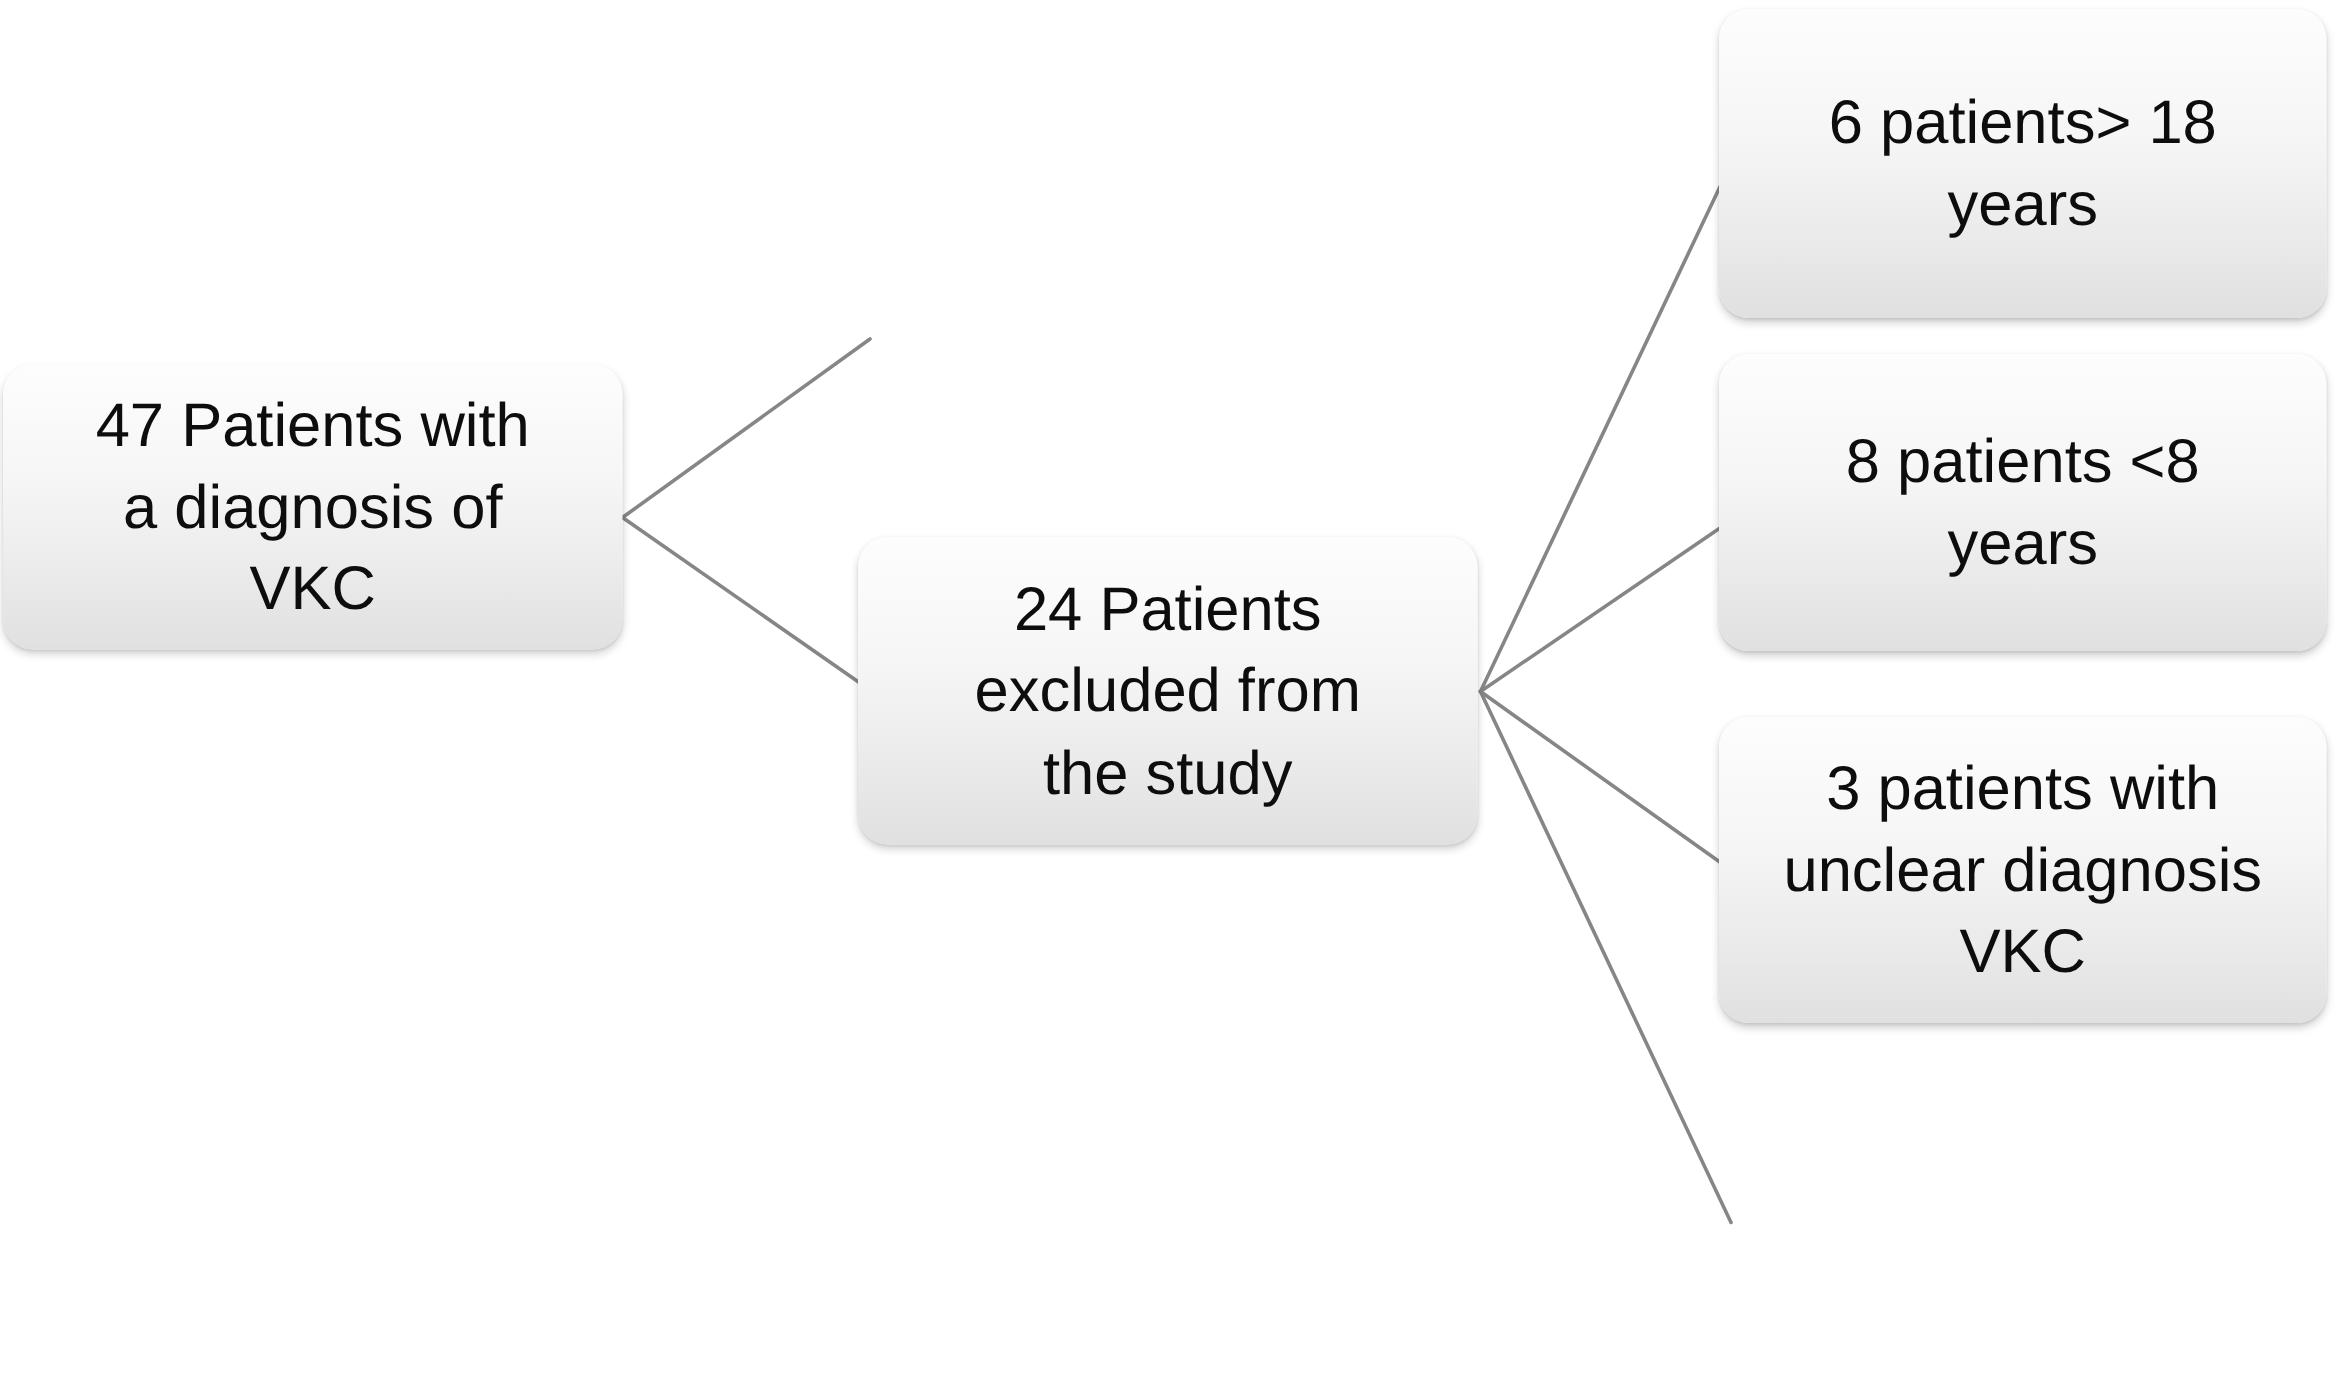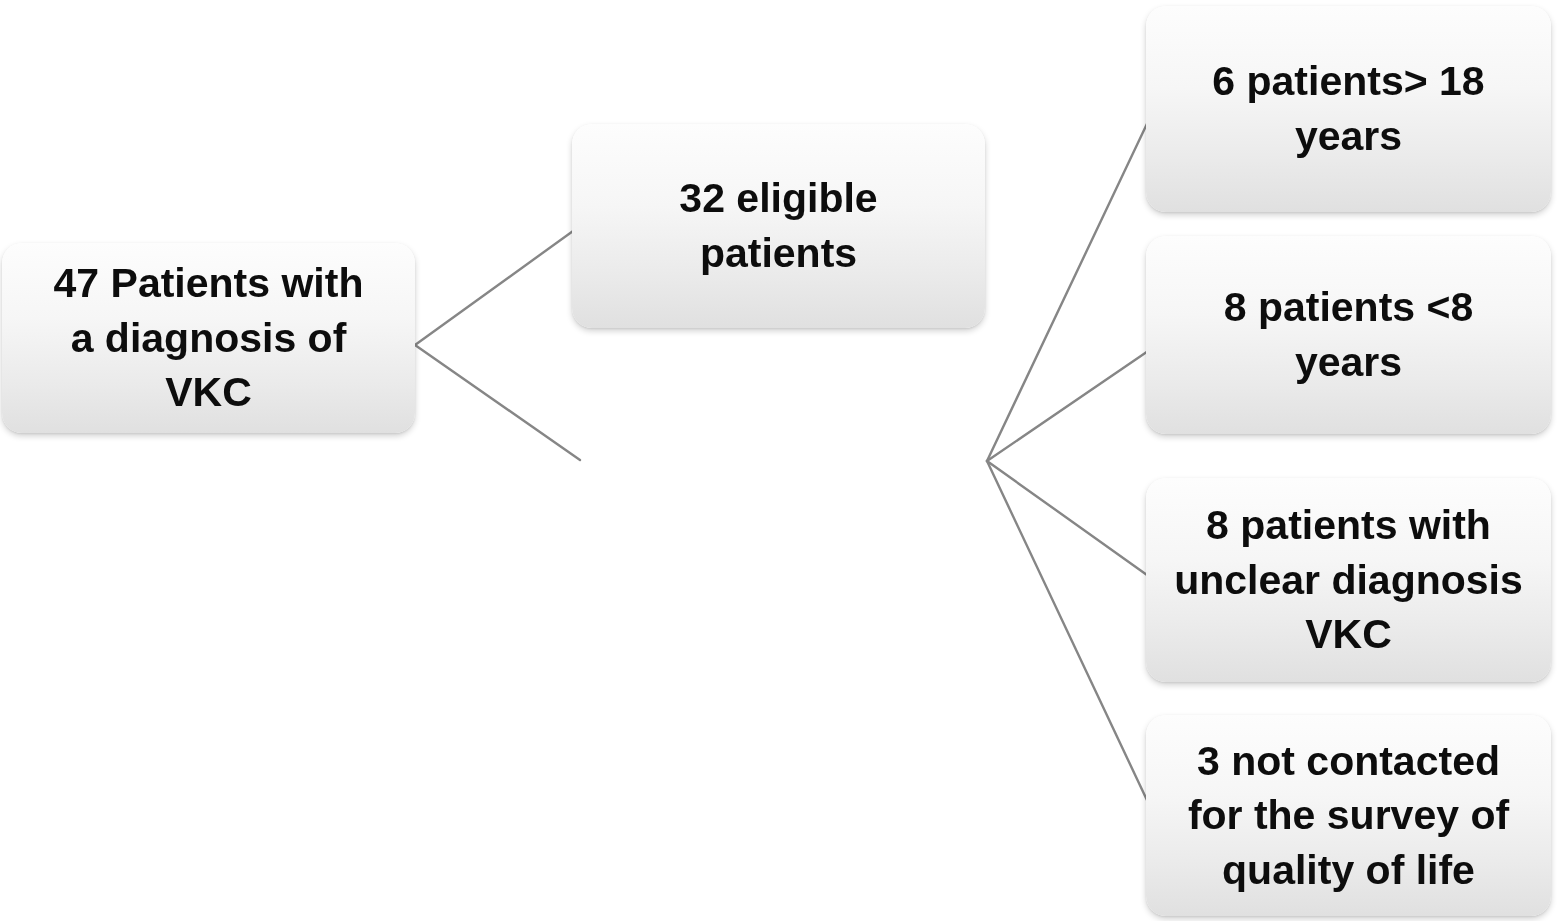--- a/index.html
+++ b/index.html
@@ -28,21 +28,20 @@
     stroke-linecap: round;
   }
   .node {
     position: absolute;
     border-radius: 20px;
     background: linear-gradient(180deg, #fdfdfd 0%, #f6f6f6 40%, #eaeaea 75%, #e0e0e0 100%);
     box-shadow: 0 3px 6px rgba(0,0,0,0.18), 0 1px 2px rgba(0,0,0,0.08);
     display: flex;
     align-items: center;
     justify-content: flex-start;
-    font-weight: bold;
   }
   .node-label {
     display: block;
     width: 100%;
     padding: 0 12px;
     text-align: center;
     white-space: pre-line;
     font-size: 41px;
     line-height: 1.33;
     color: #0d0d0d;
@@ -69,41 +68,37 @@
     <line x1="987" y1="461" x2="1154" y2="580"></line>
     <line x1="987" y1="461" x2="1154" y2="815"></line>
   </svg>
 
   <div class="node" id="node-root">
     <span class="node-label">47 Patients with
 a diagnosis of
 VKC</span>
   </div>
 
-  <div class="node" id="node-eligible">
-    <span class="node-label">32 eligible
-patients</span>
+
+  <div class="node" id="node-excluded">
+    <span class="node-label">24 Patients
+excluded from
+the study</span>
   </div>
-
 
   <div class="node" id="node-gt18">
     <span class="node-label">6 patients&gt; 18
 years</span>
   </div>
 
   <div class="node" id="node-lt8">
     <span class="node-label">8 patients &lt;8
 years</span>
   </div>
 
   <div class="node" id="node-unclear">
-    <span class="node-label">8 patients with
+    <span class="node-label">3 patients with
 unclear diagnosis
 VKC</span>
   </div>
 
-  <div class="node" id="node-notcontacted">
-    <span class="node-label">3 not contacted
-for the survey of
-quality of life</span>
-  </div>
 
 </div>
 
 </body></html>

